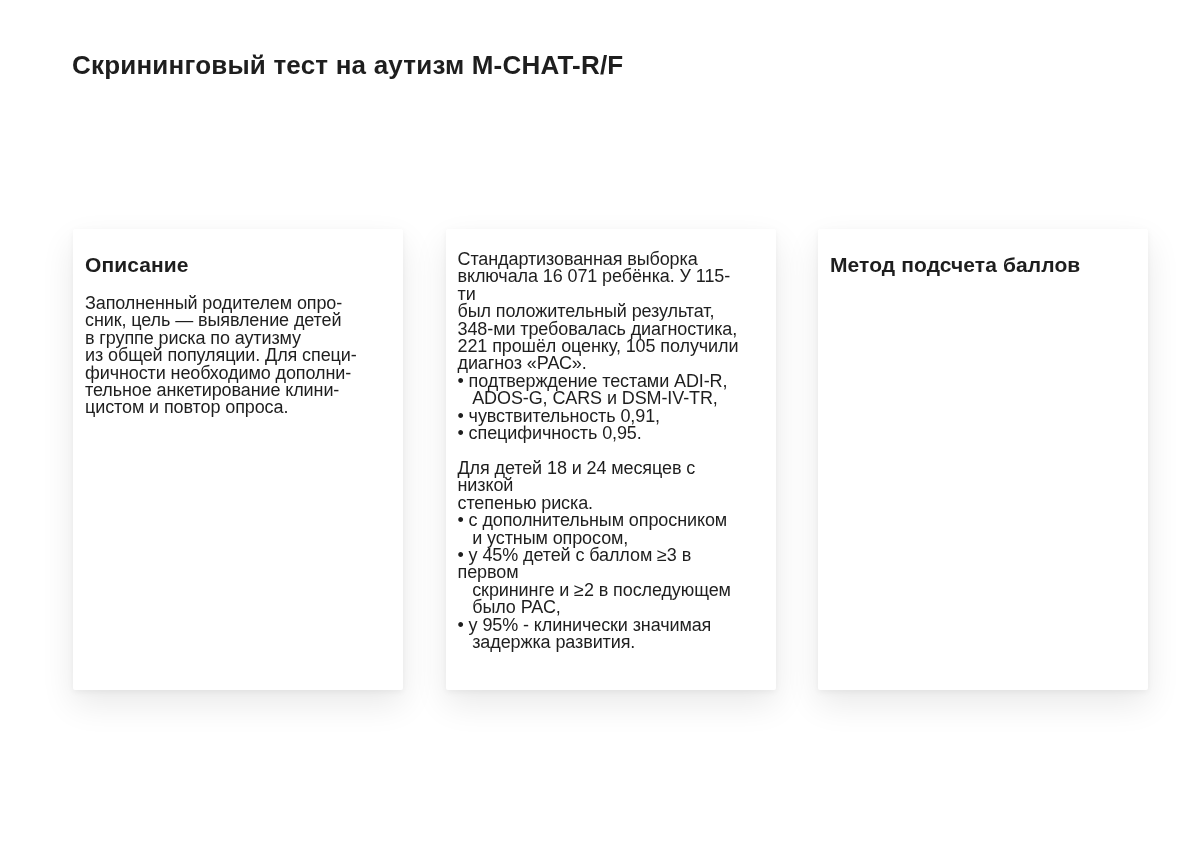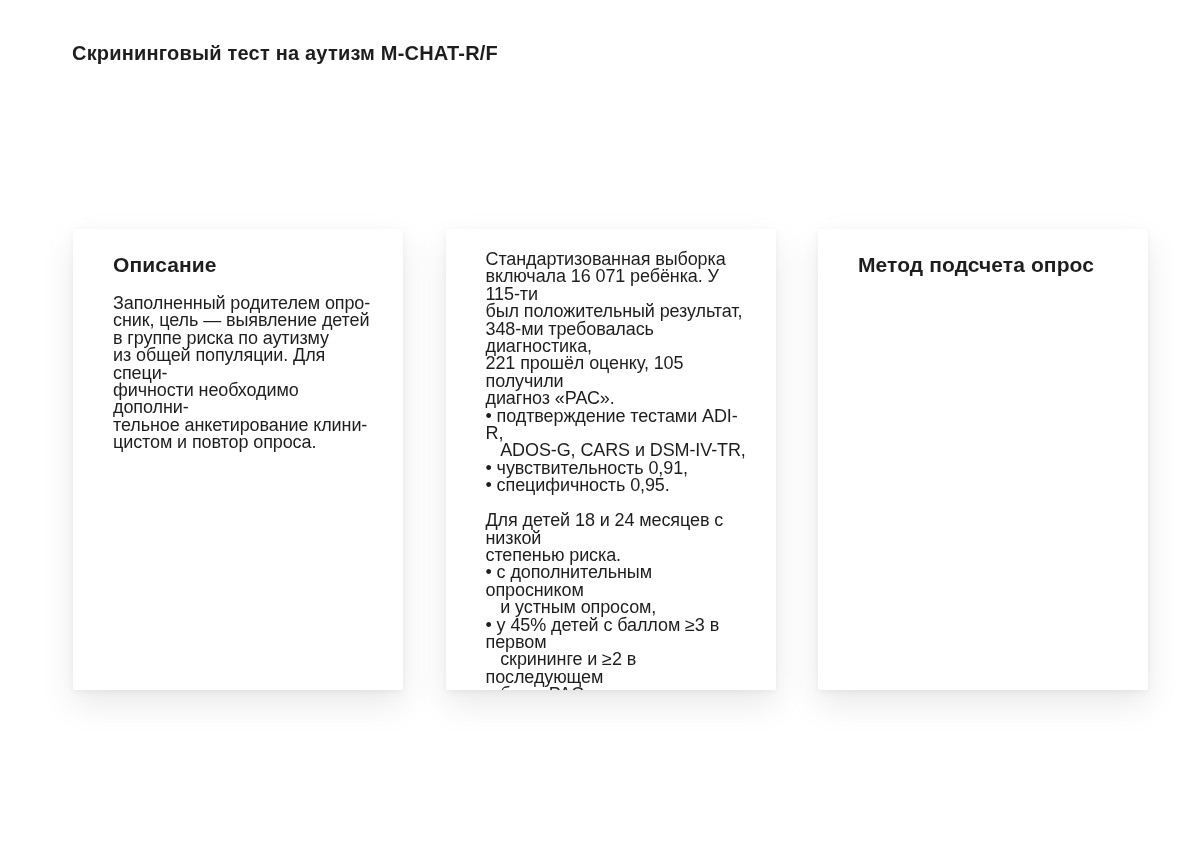--- a/index.html
+++ b/index.html
@@ -13,41 +13,41 @@
   }
   .page {
     position: relative;
     width: 1204px;
     height: 860px;
     background: #ffffff;
   }
   .page-title {
     position: absolute;
     left: 72px;
-    top: 41px;
-    font-size: 20px;
+    top: 50px;
+    font-size: 26px;
     font-weight: bold;
     letter-spacing: 0.2px;
     line-height: 1.2;
     white-space: nowrap;
   }
   .cards-row {
     position: absolute;
     left: 73px;
     top: 229px;
     width: 1075px;
     display: flex;
     justify-content: space-between;
   }
   .card {
     width: 330px;
     height: 461px;
     background: #ffffff;
     border-radius: 2px;
-    padding: 22px 28px 24px 40px;
+    padding: 22px 28px 24px 12px;
     box-shadow: 0 2px 6px rgba(0,0,0,0.05), 0 14px 34px rgba(0,0,0,0.09);
     overflow: hidden;
   }
   .card-title {
     font-size: 21px;
     font-weight: bold;
     line-height: 27px;
     letter-spacing: 0.1px;
     white-space: pre-line;
     margin-bottom: 17px;
@@ -96,17 +96,17 @@
 • с дополнительным опросником
    и устным опросом,
 • у 45% детей с баллом ≥3 в первом
    скрининге и ≥2 в последующем
    было РАС,
 • у 95% - клинически значимая
    задержка развития.</div>
     </section>
 
     <section class="card">
-      <h2 class="card-title">Метод подсчета опрос</h2>
+      <h2 class="card-title">Метод подсчета баллов</h2>
     </section>
 
   </div>
 </div>
 
 </body></html>

